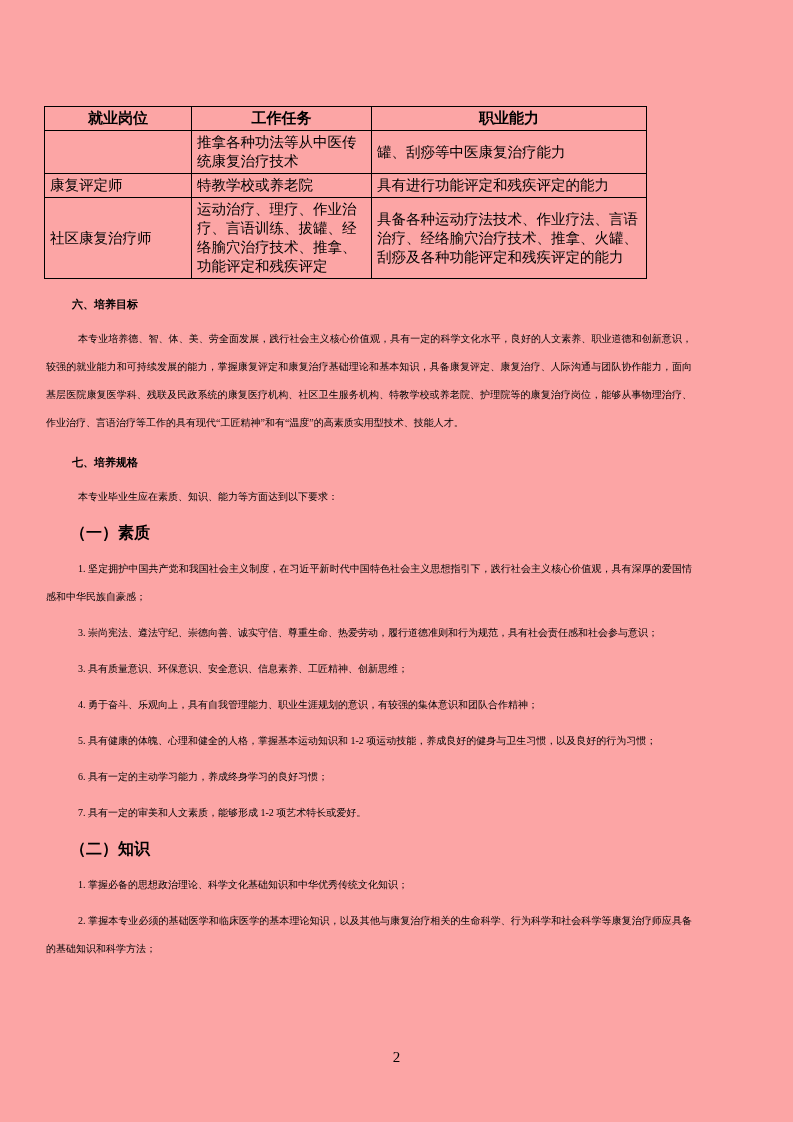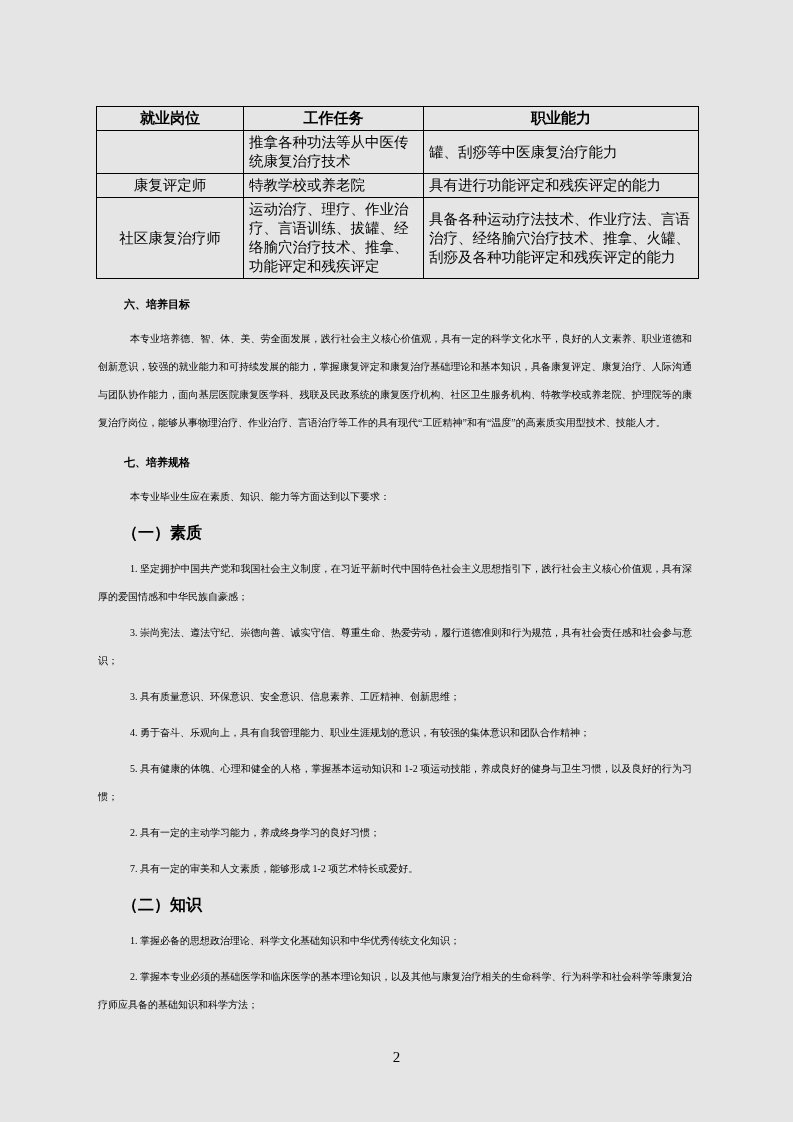--- a/index.html
+++ b/index.html
@@ -6,22 +6,22 @@
   html, body {
     margin: 0; padding: 0;
     background: #ffffff;
     font-family: "Liberation Serif", "DejaVu Serif", serif;
     color: #000000;
   }
   .page {
     position: relative;
     width: 793px;
     height: 1122px;
-    background: #e5e5e5;
-    padding: 106px 93px 0 90px;
+    background: #fca5a5;
+    padding: 106px 93px 0 38px;
     overflow: hidden;
   }
   
   table.jobs-table {
     width: 602px;
     margin-left: 6px;
     border-collapse: collapse;
     table-layout: fixed;
   }
   table.jobs-table th,
@@ -32,21 +32,21 @@
     padding: 2px 5px;
     vertical-align: middle;
     word-break: break-all;
   }
   table.jobs-table th {
     font-weight: bold;
     font-size: 15px;
     text-align: center;
     padding: 2px 4px;
   }
-  td.cell-post { text-align: center; }
+  td.cell-post { }
   td.cell-task, td.cell-ability { text-align: left; }
 
   
   .sec-title {
     font-size: 11px;
     font-weight: bold;
     line-height: 26px;
     margin: 12px 0 4px 0;
     text-indent: 34px;
   }
@@ -116,21 +116,21 @@
 
   <h2 class="sec-title">七、培养规格</h2>
   <p class="para">本专业毕业生应在素质、知识、能力等方面达到以下要求：</p>
 
   <p class="sub-heading">（一）素质</p>
   <p class="para">1. 坚定拥护中国共产党和我国社会主义制度，在习近平新时代中国特色社会主义思想指引下，践行社会主义核心价值观，具有深厚的爱国情感和中华民族自豪感；</p>
   <p class="para">3. 崇尚宪法、遵法守纪、崇德向善、诚实守信、尊重生命、热爱劳动，履行道德准则和行为规范，具有社会责任感和社会参与意识；</p>
   <p class="para">3. 具有质量意识、环保意识、安全意识、信息素养、工匠精神、创新思维；</p>
   <p class="para">4. 勇于奋斗、乐观向上，具有自我管理能力、职业生涯规划的意识，有较强的集体意识和团队合作精神；</p>
   <p class="para">5. 具有健康的体魄、心理和健全的人格，掌握基本运动知识和 1-2 项运动技能，养成良好的健身与卫生习惯，以及良好的行为习惯；</p>
-  <p class="para">2. 具有一定的主动学习能力，养成终身学习的良好习惯；</p>
+  <p class="para">6. 具有一定的主动学习能力，养成终身学习的良好习惯；</p>
   <p class="para">7. 具有一定的审美和人文素质，能够形成 1-2 项艺术特长或爱好。</p>
 
   <p class="sub-heading">（二）知识</p>
   <p class="para">1. 掌握必备的思想政治理论、科学文化基础知识和中华优秀传统文化知识；</p>
   <p class="para">2. 掌握本专业必须的基础医学和临床医学的基本理论知识，以及其他与康复治疗相关的生命科学、行为科学和社会科学等康复治疗师应具备的基础知识和科学方法；</p>
 
   <div class="page-number">2</div>
 
 </div>
 

